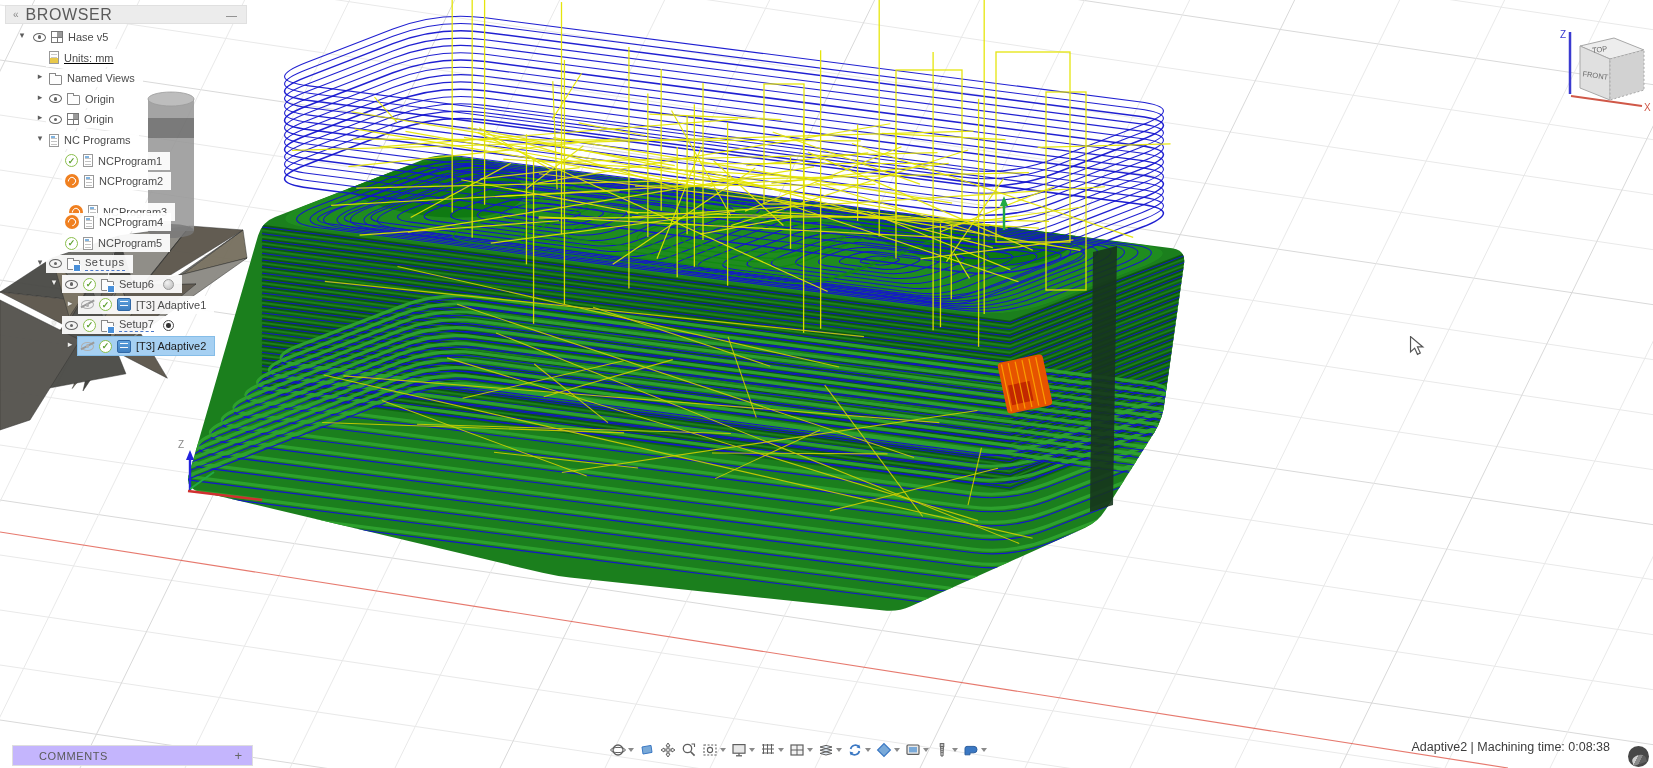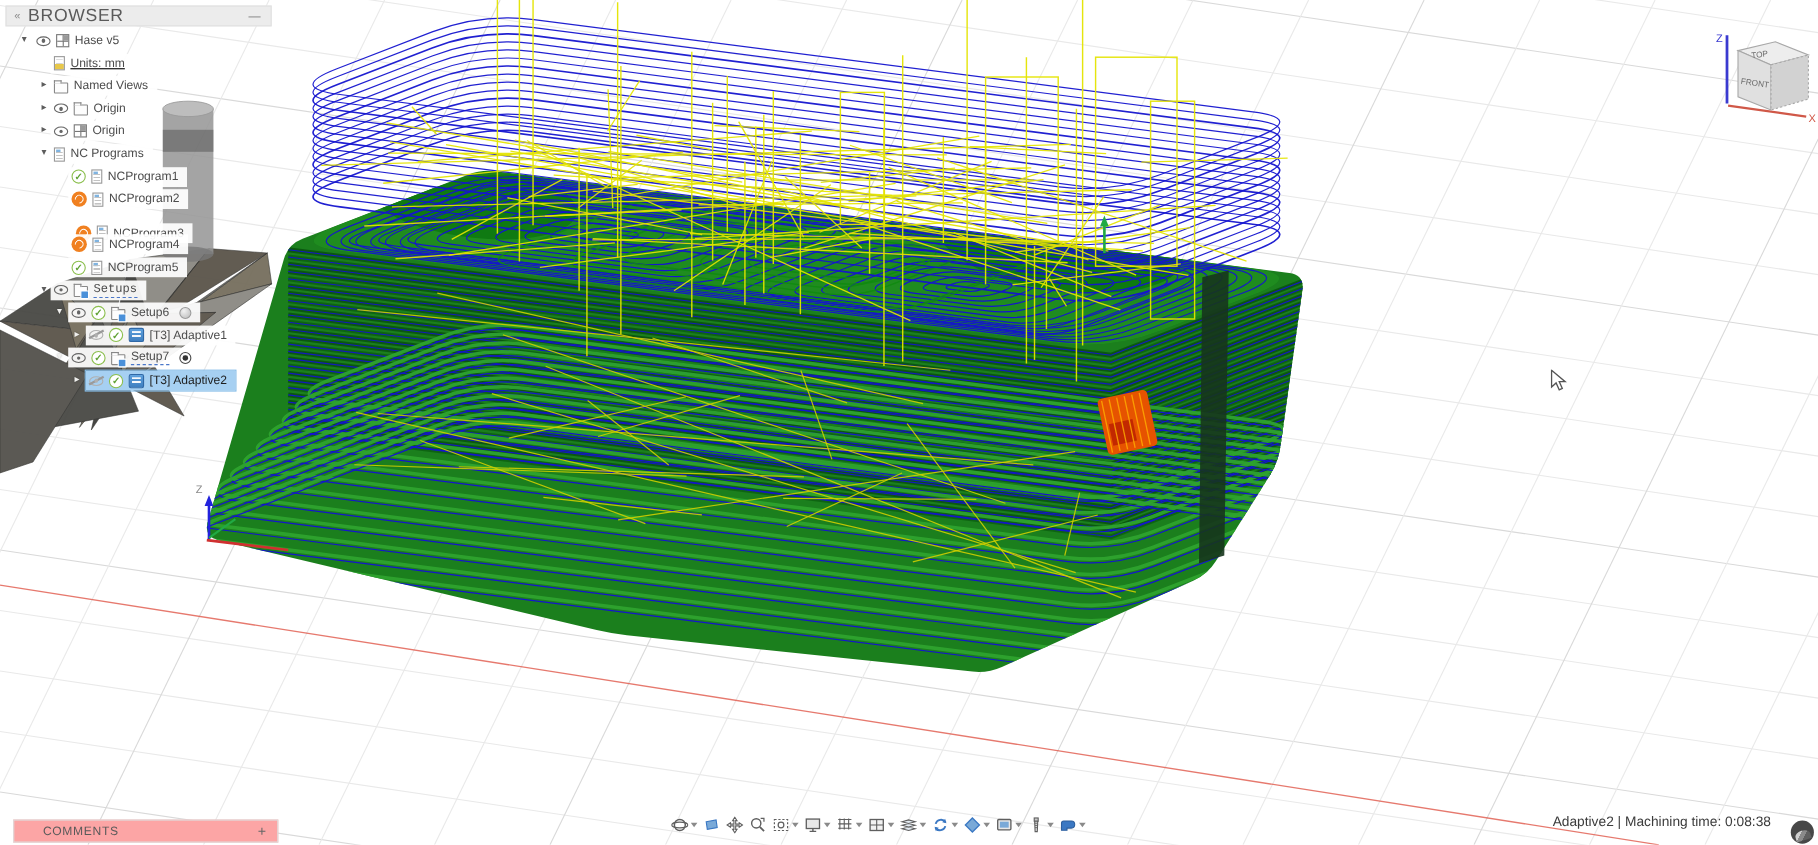--- a/index.html
+++ b/index.html
@@ -59,21 +59,21 @@
   .i-adaptive{width:14px;height:13px;background:linear-gradient(180deg,#5da0dd,#3f7fc0);border:1px solid #3068a6;
       border-radius:2px;}
   .i-adaptive::after{content:"";position:absolute;left:2px;right:2px;top:2px;bottom:2px;
       background:repeating-linear-gradient(180deg,rgba(255,255,255,.95) 0 1.4px,transparent 1.4px 3.8px);}
   .i-sphere{width:11px;height:11px;border-radius:50%;border:1px solid #9a9a9a;
       background:radial-gradient(circle at 35% 30%,#f2f2f2,#b9b9b9);}
   .i-radio{width:11px;height:11px;border:1.5px solid #4a4a4a;border-radius:50%;background:#fff;}
   .i-radio::after{content:"";position:absolute;left:50%;top:50%;width:4.5px;height:4.5px;margin:-2.25px;
       background:#333;border-radius:50%;}
   
-  #comments{position:absolute;left:12px;top:745px;width:241px;height:21px;background:#fca5a5;
+  #comments{position:absolute;left:12px;top:745px;width:241px;height:21px;background:#c4b5fd;
       border:1px solid #dedede;display:flex;align-items:center;box-sizing:border-box;z-index:30;}
   #comments .title{font-size:11px;color:#5a5a5a;letter-spacing:.6px;margin-left:26px;}
   #comments .plus{margin-left:auto;margin-right:10px;color:#666;font-size:13px;}
   
   #navbar{position:absolute;left:608px;top:737px;height:26px;display:flex;align-items:center;gap:1px;z-index:30;}
   .nav-btn{display:flex;align-items:center;padding:2px 2px;border-radius:2px;}
   .nav-btn svg{display:block;}
   .caret{width:0;height:0;border-left:3.5px solid transparent;border-right:3.5px solid transparent;
       border-top:4px solid #8a8a8a;margin-left:2px;}
   

